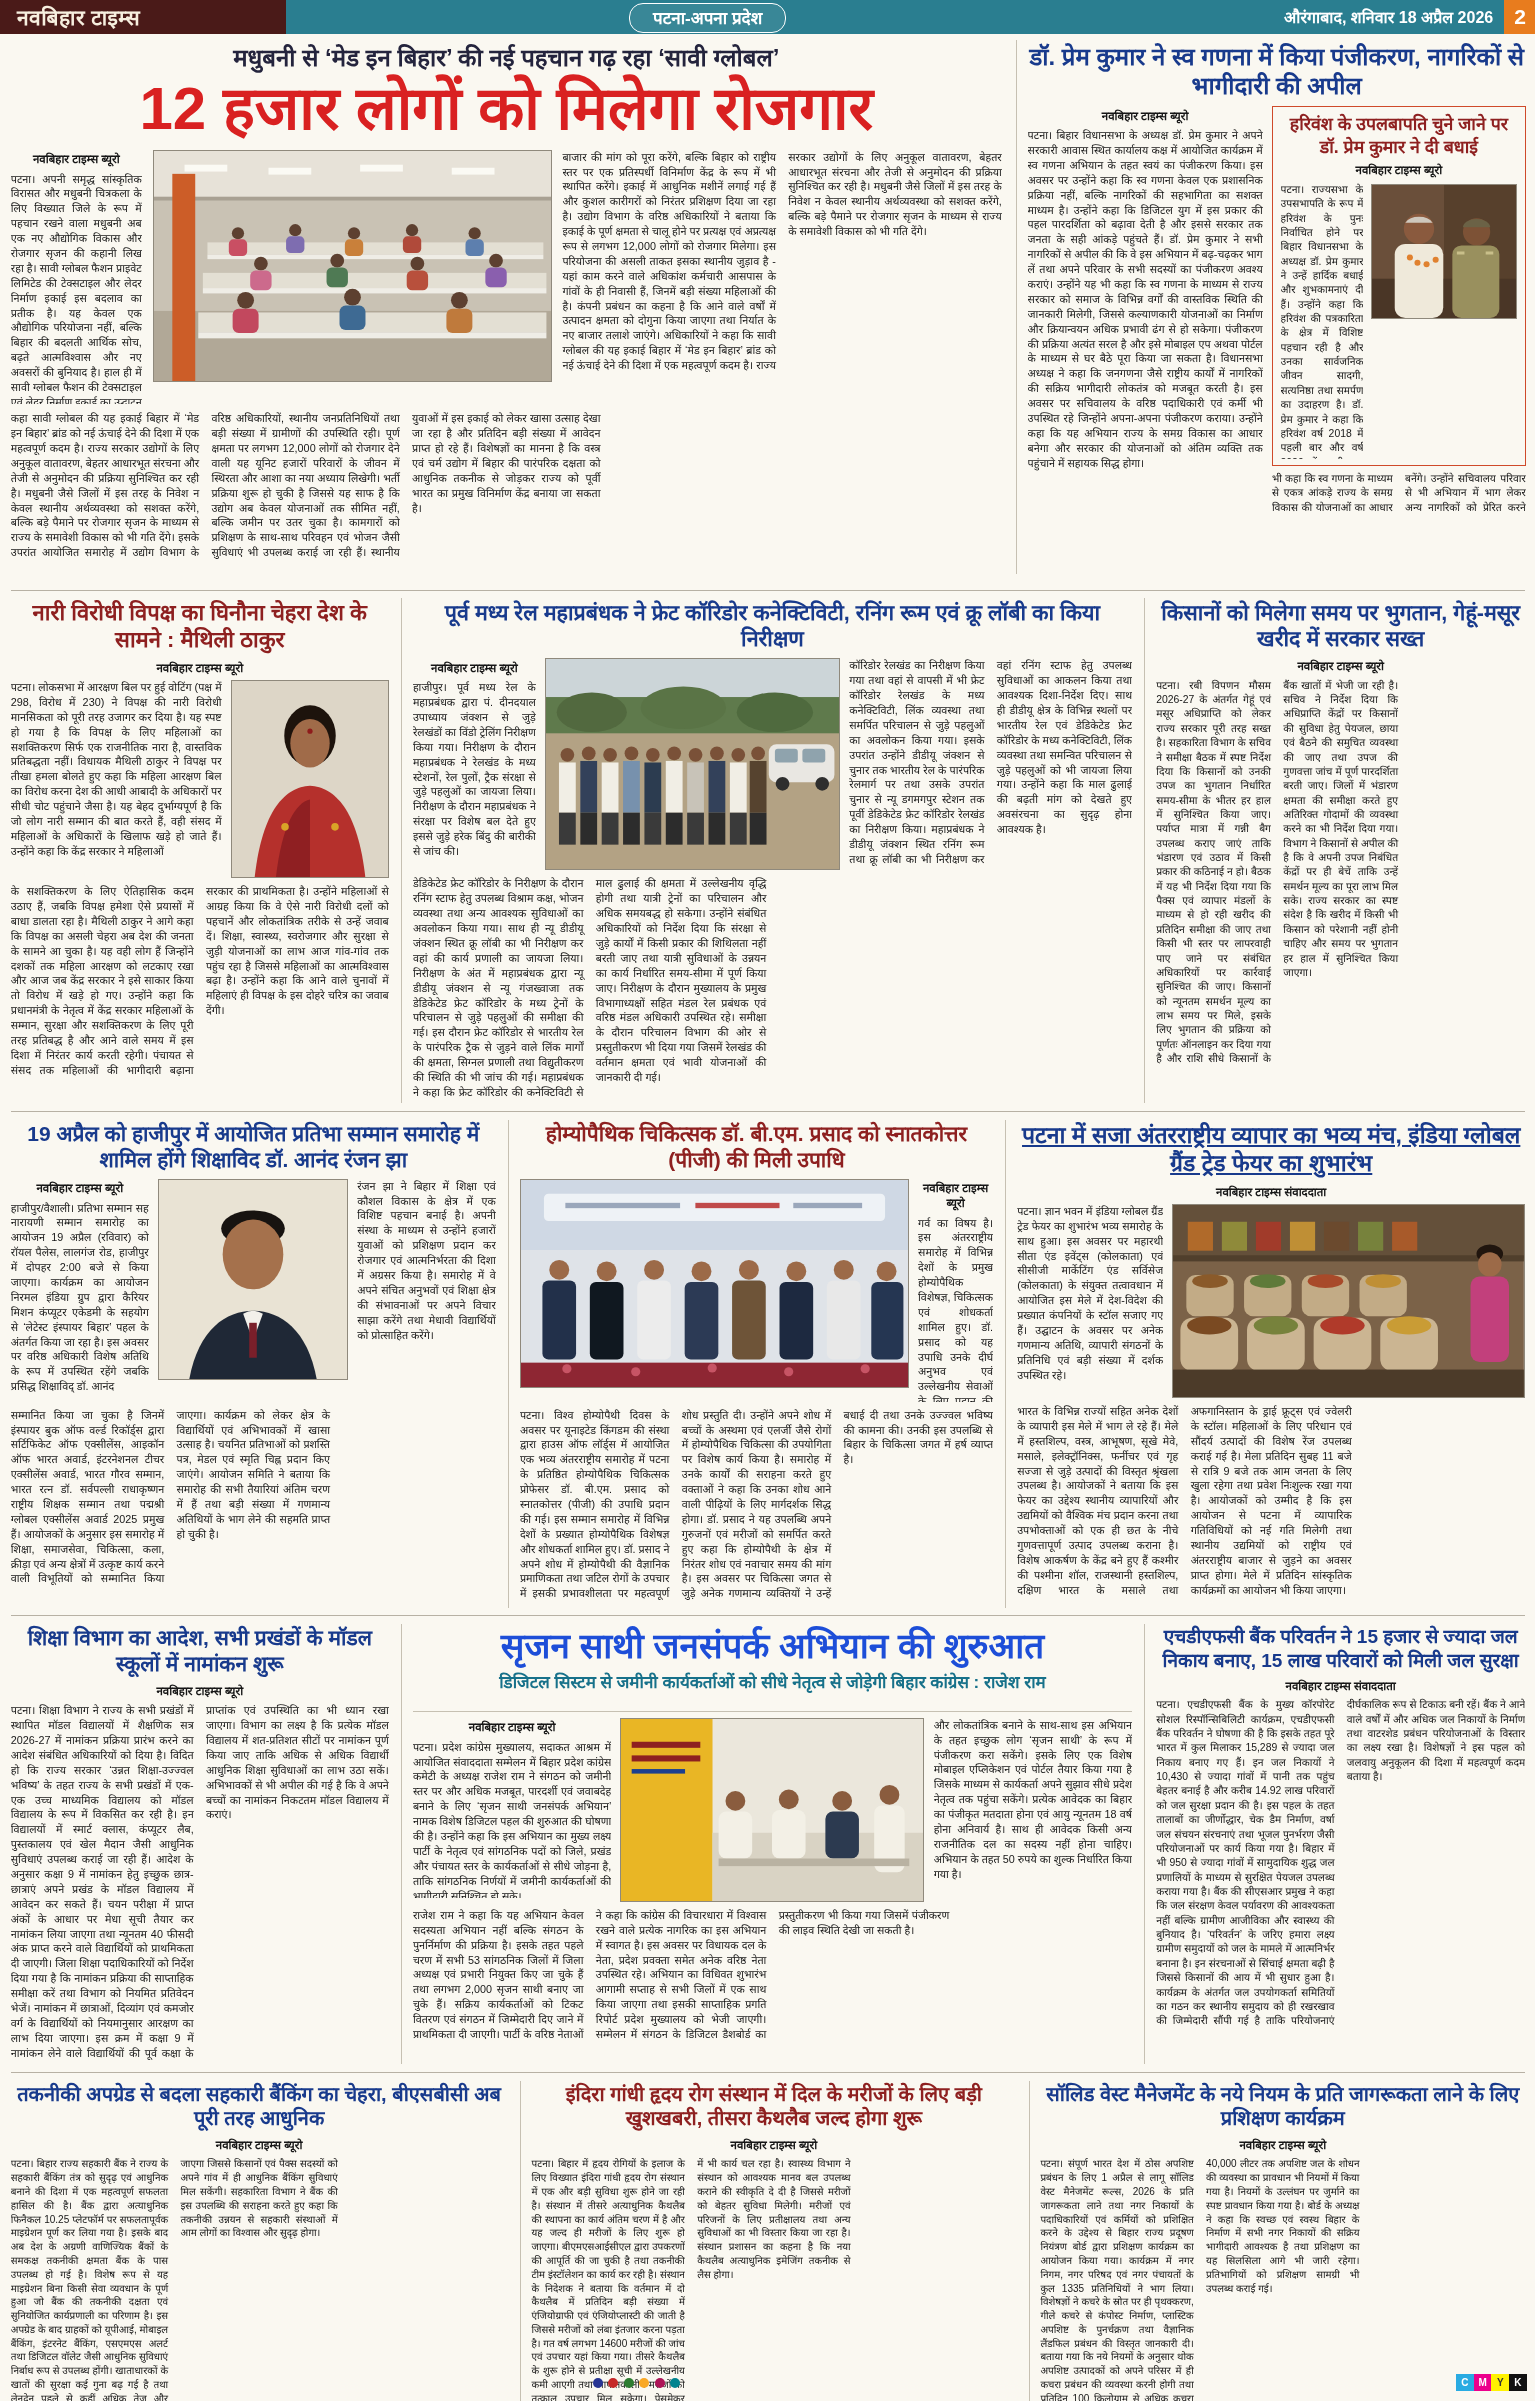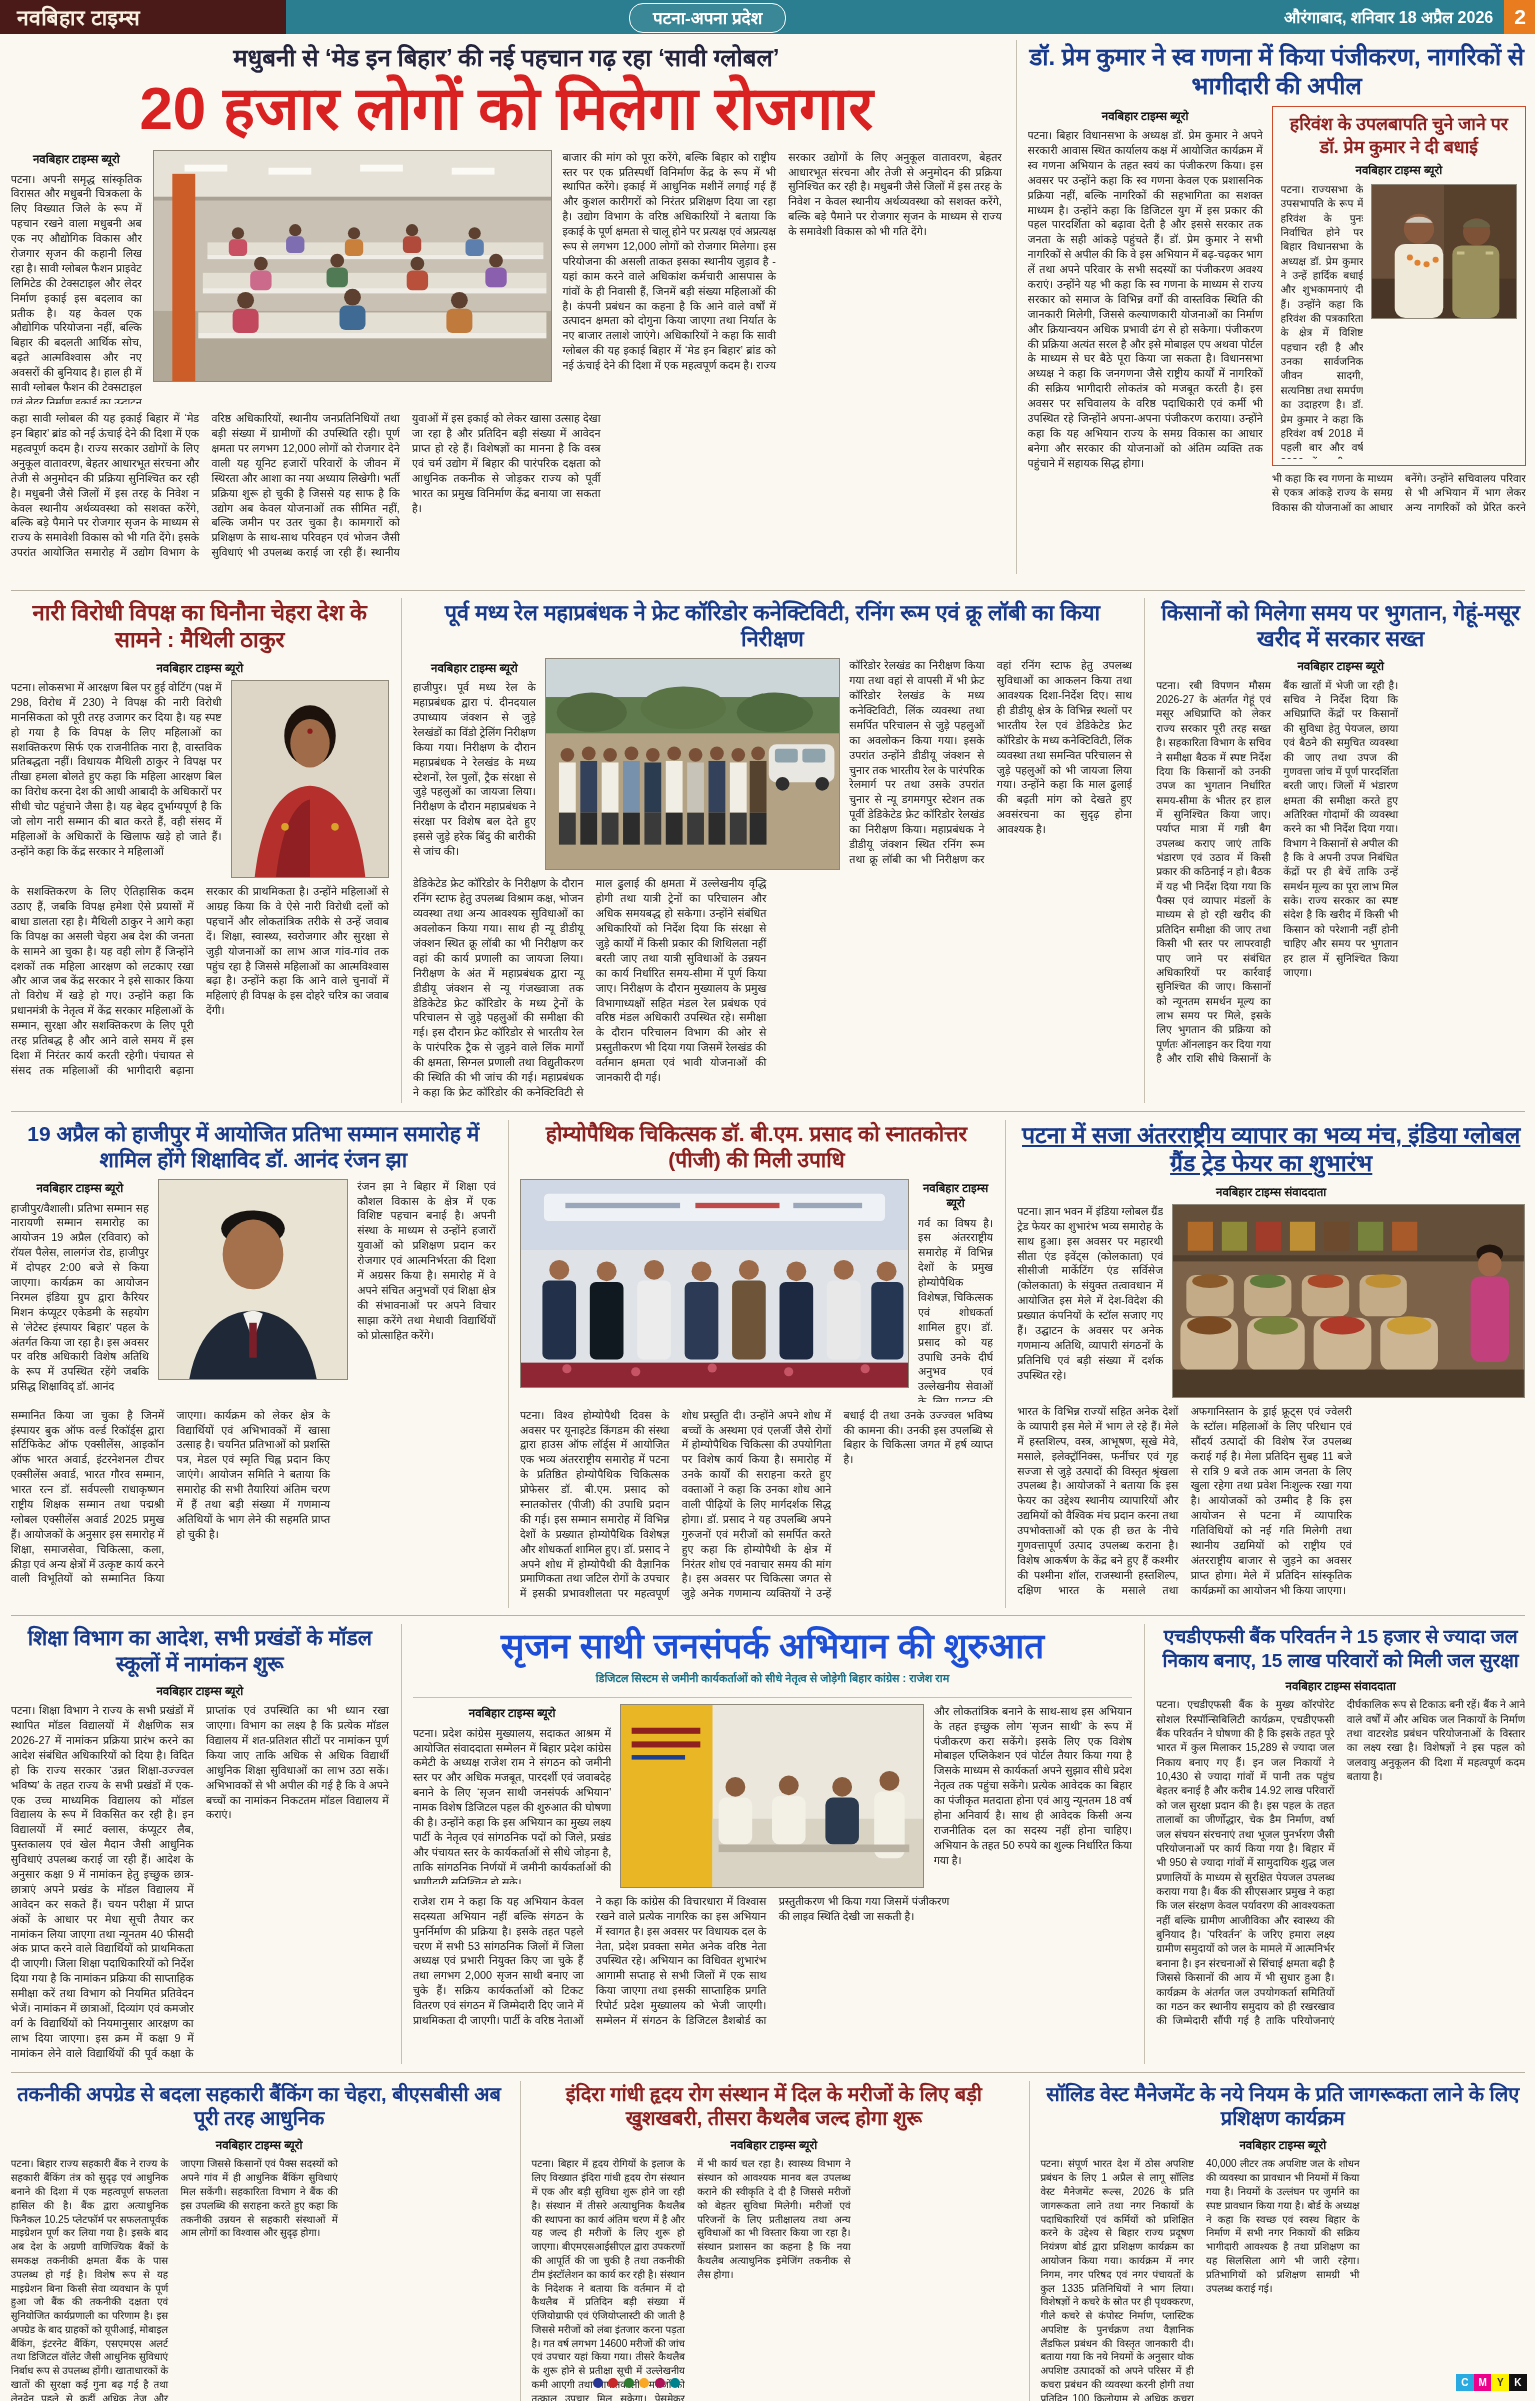--- a/index.html
+++ b/index.html
@@ -90,21 +90,21 @@
   .a8-headline { font-size: 23px; text-decoration: underline; }
   .a8-top { display: grid; grid-template-columns: 146px 1fr; column-gap: 9.2px; }
   .h252 { height: 194px; }
   .a8-bottom { margin-top: 6.1px; column-count: 3; height: 194px; }
 
   
   .row4 { grid-template-columns: 378px 731px 1fr; column-gap: 12.3px; }
   .a9-headline { font-size: 21px; }
   .a9-body { column-count: 2; height: 361px; }
   .a10-headline { font-size: 35px; margin-bottom: 1.5px; }
-  .a10-sub { color: #17718a; font-size: 11px; font-weight: 700; text-align: center; border-bottom: 0.8px solid #c6c0b2; padding-bottom: 12px; margin-bottom: 6.1px; }
+  .a10-sub { color: #17718a; font-size: 17px; font-weight: 700; text-align: center; border-bottom: 0.8px solid #c6c0b2; padding-bottom: 18px; margin-bottom: 6.1px; }
   .a10-top { display: grid; grid-template-columns: 1fr 304px 1fr; column-gap: 9.2px; }
   .h240 { height: 184px; } .h206 { height: 158px; }
   .a10-bottom { margin-top: 6.1px; column-count: 4; height: 146px; }
   .a11-headline { font-size: 19px; }
   .a11-body { column-count: 2; height: 332px; font-size: 10.4px; }
 
   
   .row5 { grid-template-columns: repeat(3, 1fr); column-gap: 12.3px; }
   .a12-headline, .a13-headline, .a14-headline { font-size: 20px; }
   .r5-body { column-count: 3; height: 295px; font-size: 10px; }
@@ -132,21 +132,21 @@
         <span class="pagenum">2</span>
       </div>
     </div>
   </header>
 
   <div class="sheet">
 
     <section class="row row1">
       <article>
         <div class="kicker">मधुबनी से ‘मेड इन बिहार’ की नई पहचान गढ़ रहा ‘सावी ग्लोबल’</div>
-        <h1 class="a1-headline">20 हजार लोगों को मिलेगा रोजगार</h1>
+        <h1 class="a1-headline">12 हजार लोगों को मिलेगा रोजगार</h1>
         <div class="a1-top">
           <div>
             <div class="byline">नवबिहार टाइम्स ब्यूरो</div>
             <div class="body-txt h302">पटना। अपनी समृद्ध सांस्कृतिक विरासत और मधुबनी चित्रकला के लिए विख्यात जिले के रूप में पहचान रखने वाला मधुबनी अब एक नए औद्योगिक विकास और रोजगार सृजन की कहानी लिख रहा है। सावी ग्लोबल फैशन प्राइवेट लिमिटेड की टेक्सटाइल और लेदर निर्माण इकाई इस बदलाव का प्रतीक है। यह केवल एक औद्योगिक परियोजना नहीं, बल्कि बिहार की बदलती आर्थिक सोच, बढ़ते आत्मविश्वास और नए अवसरों की बुनियाद है। हाल ही में सावी ग्लोबल फैशन की टेक्सटाइल एवं लेदर निर्माण इकाई का उद्घाटन किया गया। 300 करोड़ के निवेश से स्थापित यह इकाई कुल 13.27 एकड़ में फैली है जिसमें लगभग 6.65 एकड़ का निर्मित क्षेत्र शामिल है। यहां तैयार होने वाले परिधान, लेदर उत्पाद और जूते न केवल घरेलू</div>
           </div>
           <div class="photo h302">
             <svg viewBox="0 0 520 302" preserveAspectRatio="none">
               <rect width="520" height="302" fill="#c9c2b4"></rect>
               <rect width="520" height="64" fill="#e7e2d8"></rect>
               <rect y="60" width="520" height="5" fill="#a9a193"></rect>

